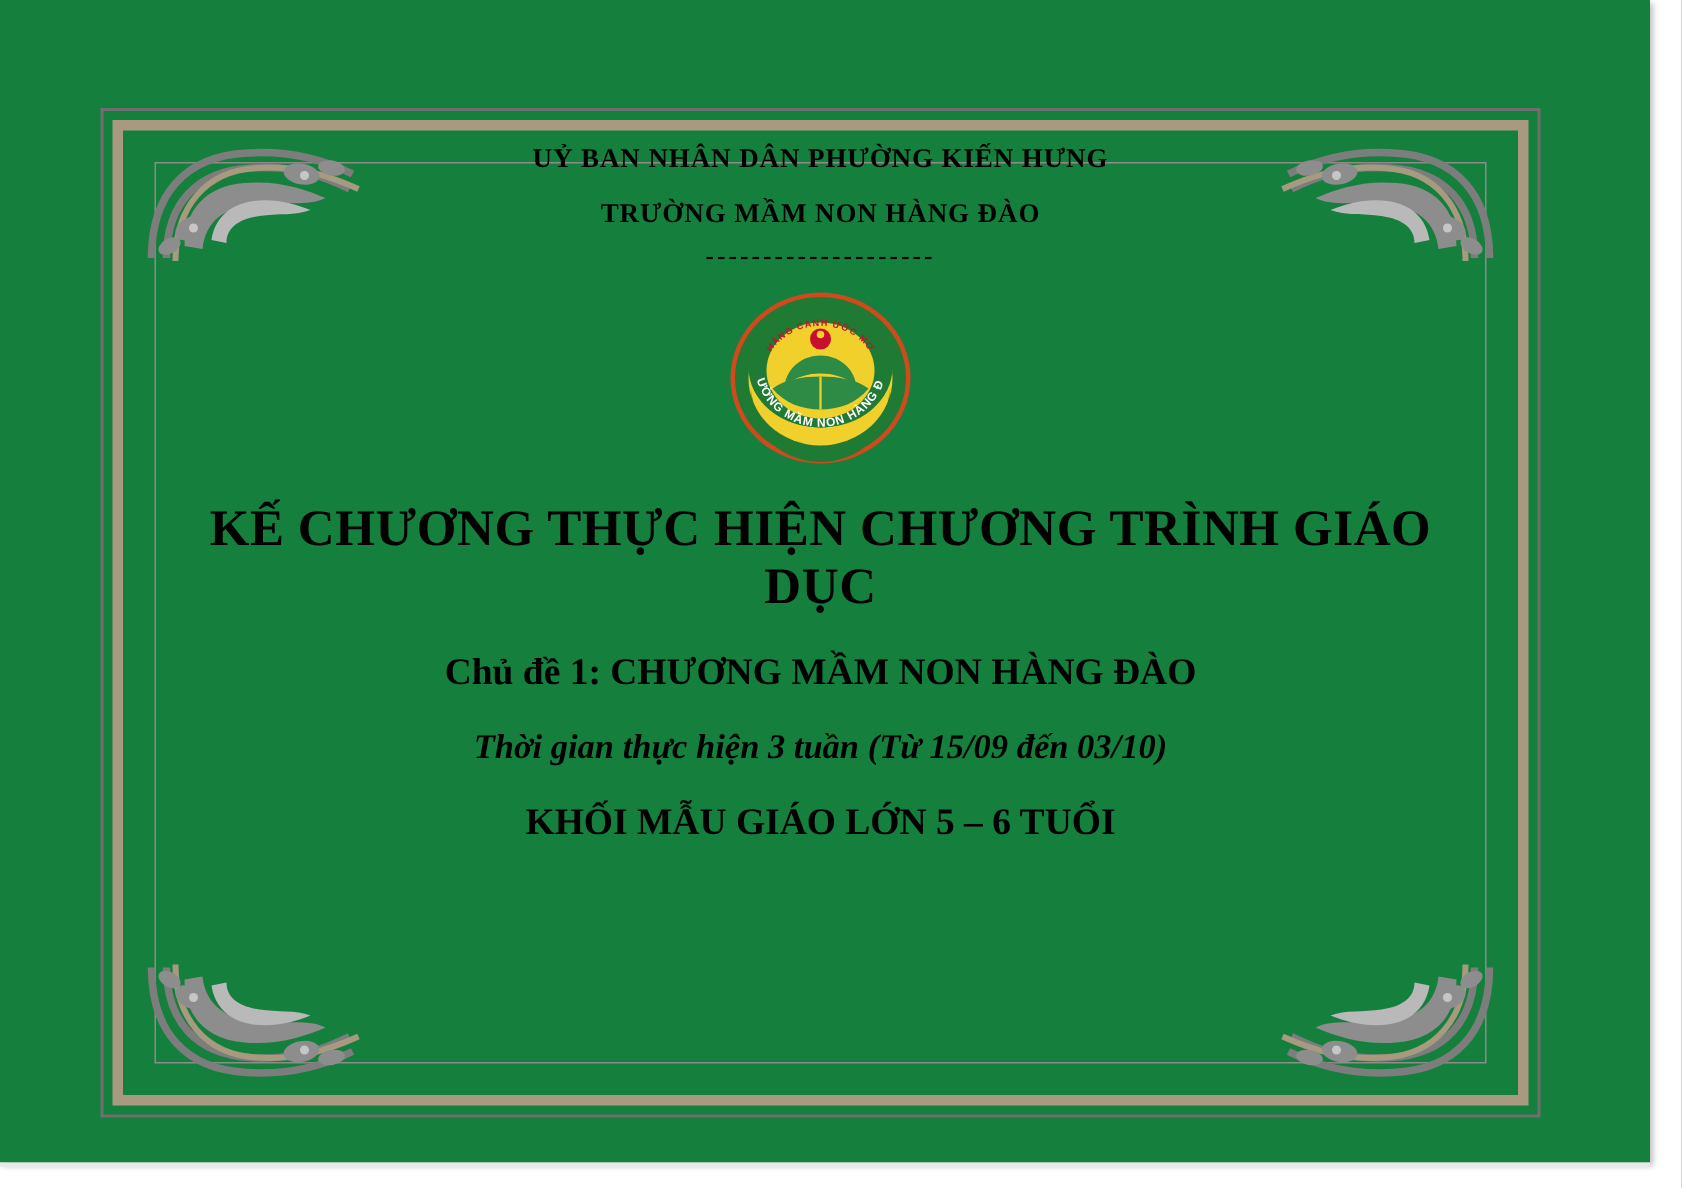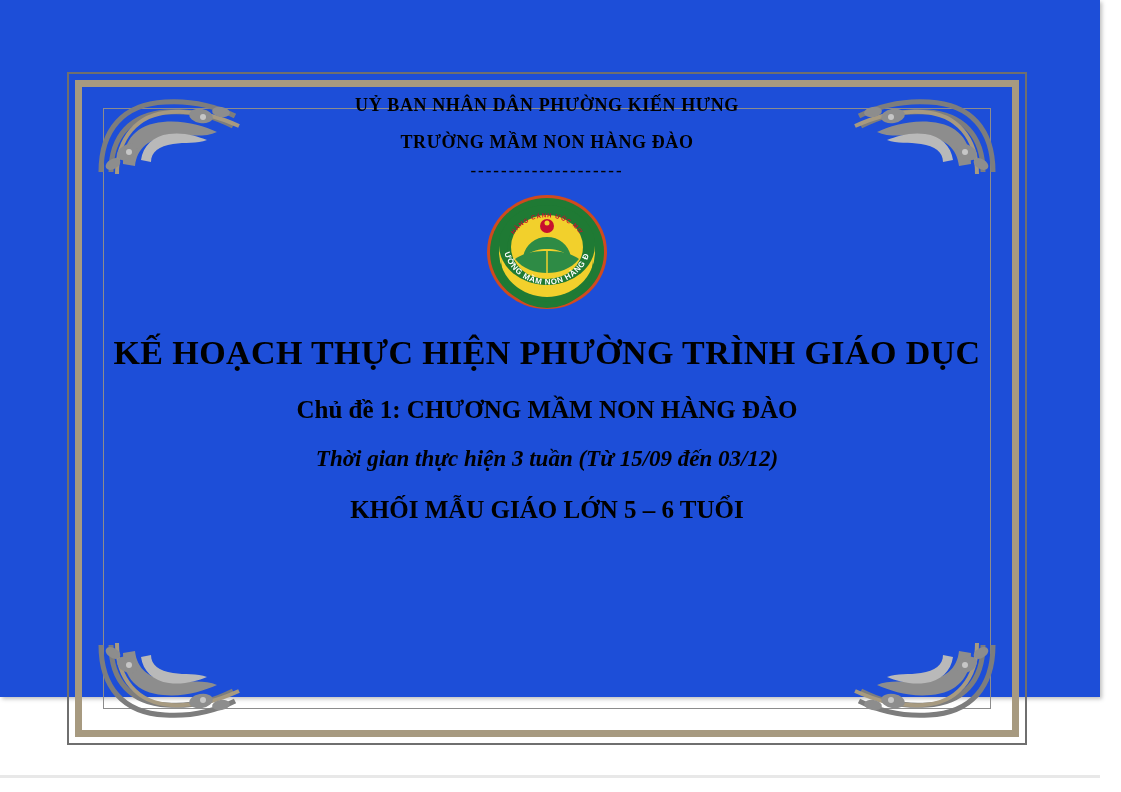--- a/index.html
+++ b/index.html
@@ -15,22 +15,22 @@
     overflow: hidden;
     position: relative;
   }
 
   
   .page {
     position: absolute;
     left: 0;
     top: 0;
     width: 1100px;
-    height: 697px;
-    background: #1d4ed8;
+    height: 775px;
+    background: #15803d;
     box-shadow: 2px 2px 4px rgba(0,0,0,0.25);
   }
 
   
   .frame-outer {
     position: absolute;
     left: 67px;
     top: 72px;
     width: 960px;
     height: 673px;
@@ -299,21 +299,21 @@
         </defs>
         <text font-family="'Liberation Sans', sans-serif" font-size="6" fill="#c8102e" font-weight="bold" letter-spacing="0.8">
           <textPath href="#arcTop" startOffset="50%" text-anchor="middle">HÀNG CÁNH ƯỚC MƠ</textPath>
         </text>
         <text font-family="'Liberation Sans', sans-serif" font-size="8" fill="#ffffff" font-weight="bold" letter-spacing="0.6">
           <textPath href="#arcBottom" startOffset="50%" text-anchor="middle">TRƯỜNG MẦM NON HÀNG ĐÀO</textPath>
         </text>
       </svg>
     </div>
 
-    <h1 class="title-main">KẾ HOẠCH THỰC HIỆN PHƯỜNG TRÌNH GIÁO DỤC</h1>
+    <h1 class="title-main">KẾ CHƯƠNG THỰC HIỆN CHƯƠNG TRÌNH GIÁO DỤC</h1>
     <p class="subject">Chủ đề 1: CHƯƠNG MẦM NON HÀNG ĐÀO</p>
-    <p class="duration">Thời gian thực hiện 3 tuần (Từ 15/09 đến 03/12)</p>
+    <p class="duration">Thời gian thực hiện 3 tuần (Từ 15/09 đến 03/10)</p>
     <p class="grade">KHỐI MẪU GIÁO LỚN 5 – 6 TUỔI</p>
 
   </div>
 
   <div class="page-edge"></div>
 </div>
 
 </body></html>

